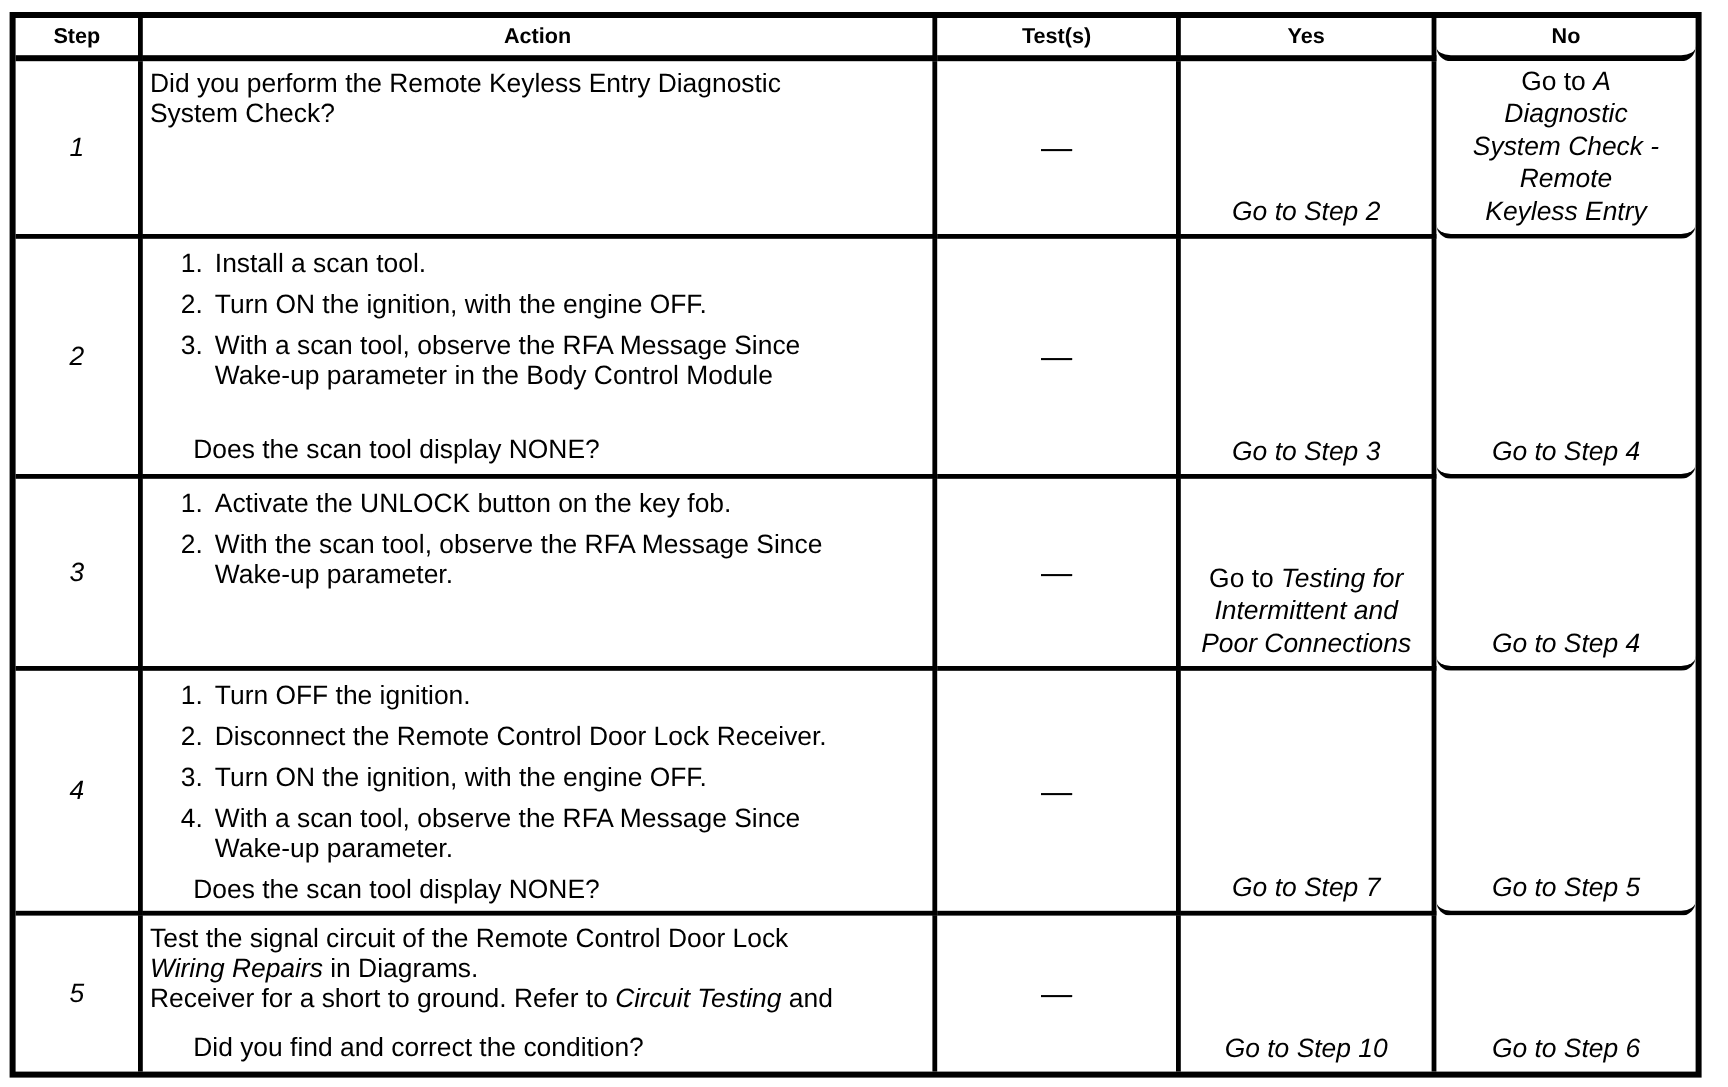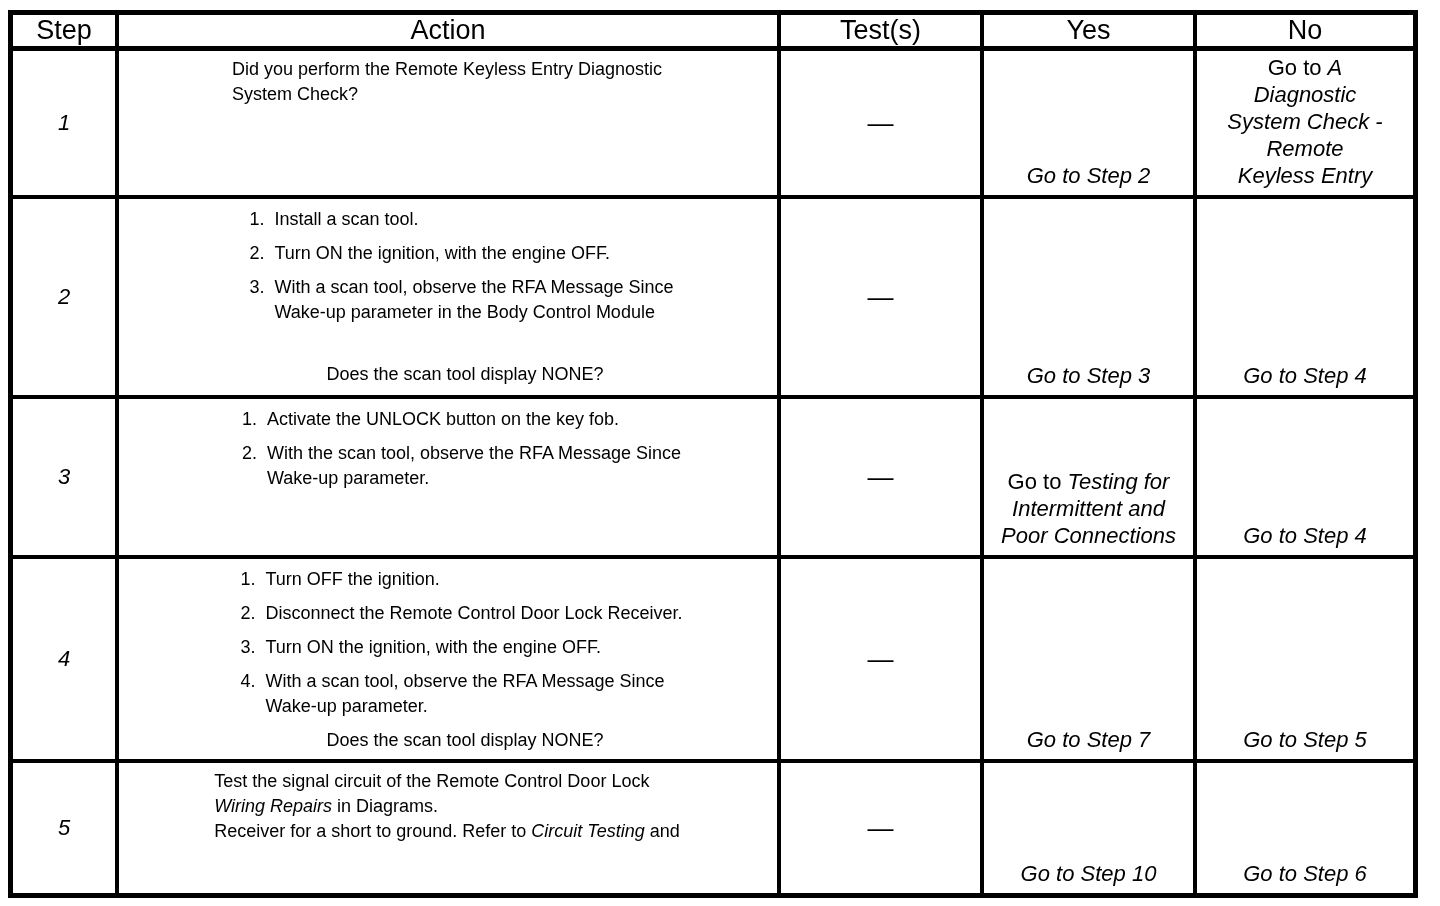--- a/index.html
+++ b/index.html
@@ -5,28 +5,28 @@
   html,body{margin:0;padding:0;background:#ffffff;}
   body{width:1440px;height:906px;position:relative;overflow:hidden;
        font-family:"Liberation Sans", sans-serif;color:#000;}
   .grid{position:absolute;left:8px;top:10px;width:1410px;height:888px;
         box-sizing:border-box;border:5px solid #000;background:#fff;
         display:grid;
         grid-template-columns:106px 662px 203px 213px 216px;
         grid-template-rows:36px 148px 200px 160px 204px 130px;}
   .cell{box-sizing:border-box;border-right:4px solid #000;border-bottom:4px solid #000;
         overflow:hidden;}
-  .cell.lastcol{border-right:none;}
+  .cell.lastcol{border-right:none;border-radius:12px;}
   .cell.lastrow{border-bottom:none;}
   .hcell{display:flex;align-items:center;justify-content:center;
-         font-weight:normal;font-size:27px;border-bottom-width:5px;}
+         font-weight:bold;font-size:18px;border-bottom-width:5px;}
   .stepcell{display:flex;align-items:center;justify-content:center;
             font-size:22px;font-style:italic;}
   .actioncell{display:flex;flex-direction:column;
-              padding:6px 8px 8px 6px;font-size:18px;line-height:25px;align-items:center;}
+              padding:6px 8px 8px 6px;font-size:22px;line-height:25px;}
   .intro{}
   .olist{padding-top:2px;}
   .oitem{display:flex;margin-bottom:9px;}
   .num{flex:none;width:54px;box-sizing:border-box;padding-right:10px;text-align:right;}
   .itxt{flex:1;}
   .question{margin-top:auto;margin-left:36px;}
   .valuecell{display:flex;align-items:center;justify-content:center;font-size:26px;}
   .gocell{display:flex;flex-direction:column;justify-content:flex-end;align-items:center;
           text-align:center;padding:15px 4px 6px;font-size:22px;line-height:27px;}
   .it{font-style:italic;}
@@ -187,20 +187,23 @@
     </div>
     <div class="cell stepcell lastrow">
       <span>5</span>
     </div>
     <div class="cell actioncell lastrow">
       <div class="intro">
         <div><span>Test the signal circuit of the Remote Control Door Lock</span></div>
         <div><span class="it">Wiring Repairs</span><span> in Diagrams.</span></div>
         <div><span>Receiver for a short to ground. Refer to </span><span class="it">Circuit Testing</span><span> and</span></div>
       </div>
+      <div class="question">
+        <div>Did you find and correct the condition?</div>
+      </div>
     </div>
     <div class="cell valuecell lastrow">
       <span>—</span>
     </div>
     <div class="cell gocell lastrow">
       <div><span class="it">Go to Step 10</span></div>
     </div>
     <div class="cell gocell lastcol lastrow">
       <div><span class="it">Go to Step 6</span></div>
     </div>

